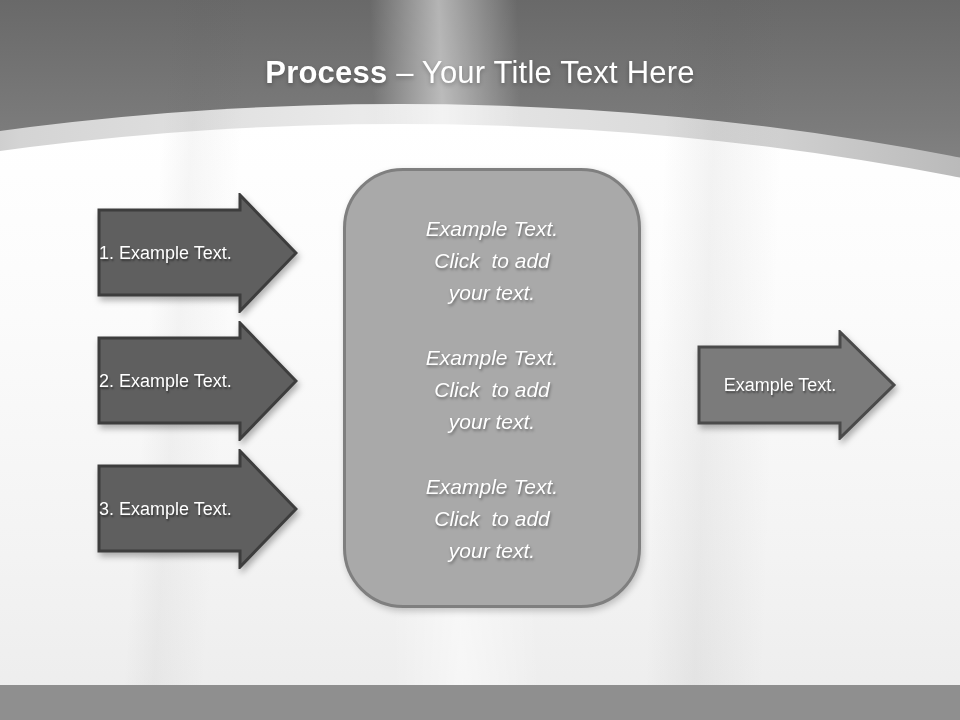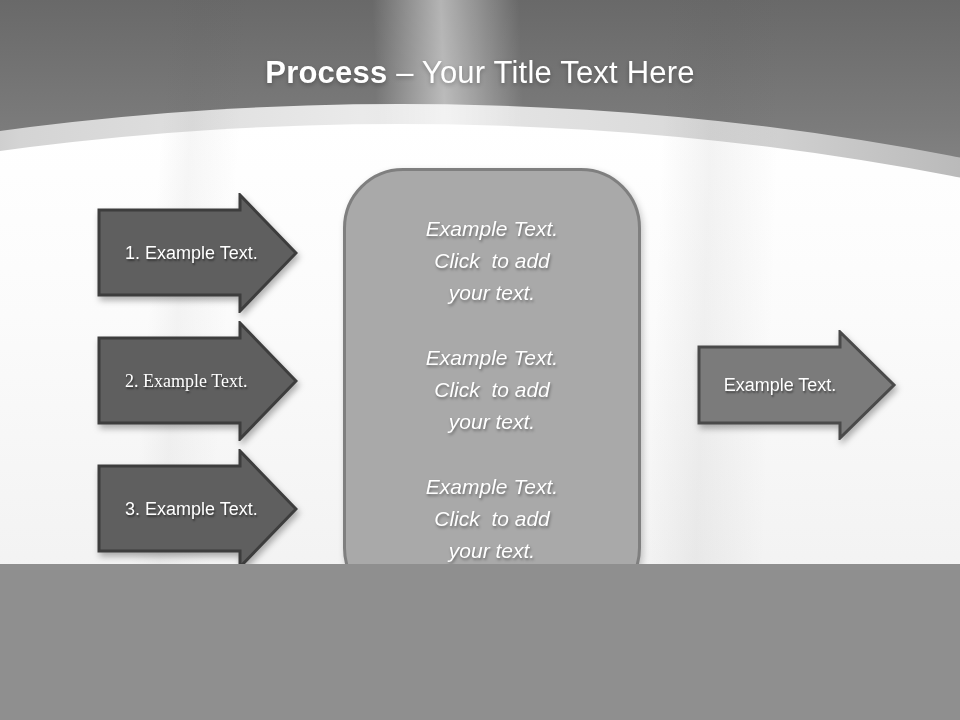--- a/index.html
+++ b/index.html
@@ -1,21 +1,21 @@
 <!DOCTYPE html>
 <html style="--header-top: #696969; --header-bottom: #979797; --band: #dedede; --canvas: #f5f5f5; --step-arrow-fill: #5f5f5f; --step-arrow-border: #3d3d3d; --output-arrow-fill: #7b7b7b; --output-arrow-border: #4a4a4a; --box-fill: #a9a9a9; --box-border: #7f7f7f; --text: #ffffff;"><head>
 <meta charset="utf-8">
 <style>
   html,body{margin:0;padding:0;}
   body{
     width:960px;height:720px;overflow:hidden;position:relative;
     font-family:"Liberation Sans","DejaVu Sans",sans-serif;
     background:#8f8f8f;
   }
-  .slide{position:absolute;inset:0;width:960px;height:564px;overflow:hidden;}
+  .slide{position:absolute;inset:0;width:960px;height:685px;overflow:hidden;}
 
   
   .header-bg{
     position:absolute;left:0;top:0;width:960px;height:280px;z-index:0;
     background:linear-gradient(180deg,var(--header-top) 0%,#7b7b7b 45%,var(--header-bottom) 100%);
   }
   .curve-band{
     position:absolute;left:-1497px;top:104px;width:3794px;height:2400px;
     border-radius:50%;z-index:1;
     background:linear-gradient(90deg,#c2c2c2 38%,#d4d4d4 40%,#eaeaea 49%,#d9d9d9 58%,#b9b9b9 65%);
@@ -42,23 +42,23 @@
   .title .em{font-weight:700;}
   .title .sep,.title .rest{font-weight:400;white-space:pre;}
 
   
   .step-arrow{position:absolute;left:97px;width:201px;height:120px;z-index:5;}
   .step-arrow svg,.output-arrow svg{position:absolute;inset:0;filter:drop-shadow(2px 4px 3px rgba(0,0,0,0.30));}
   .step-arrow svg polygon{fill:var(--step-arrow-fill);stroke:var(--step-arrow-border);stroke-width:3;stroke-linejoin:miter;}
   .arrow-label{
     position:absolute;inset:0;display:flex;align-items:center;
     color:var(--text);font-size:18px;text-shadow:1px 2px 2px rgba(0,0,0,0.45);
-    padding-left:28px;box-sizing:border-box;white-space:nowrap;
+    padding-left:2px;box-sizing:border-box;white-space:nowrap;
   }
-  .step-1{top:193px;} .step-2{top:321px;font-family:Liberation Serif, serif;} .step-3{top:449px;text-align:right;}
+  .step-1{top:193px;} .step-2{top:321px;} .step-3{top:449px;text-align:right;}
 
   .output-arrow{position:absolute;left:697px;top:330px;width:200px;height:110px;z-index:5;}
   .output-arrow svg polygon{fill:var(--output-arrow-fill);stroke:var(--output-arrow-border);stroke-width:3;}
   .output-arrow .arrow-label{justify-content:center;padding:0 52px 0 18px;}
 
   
   .center-box{
     position:absolute;left:343px;top:168px;width:298px;height:440px;z-index:4;
     box-sizing:border-box;border-radius:60px;
     background:var(--box-fill);

